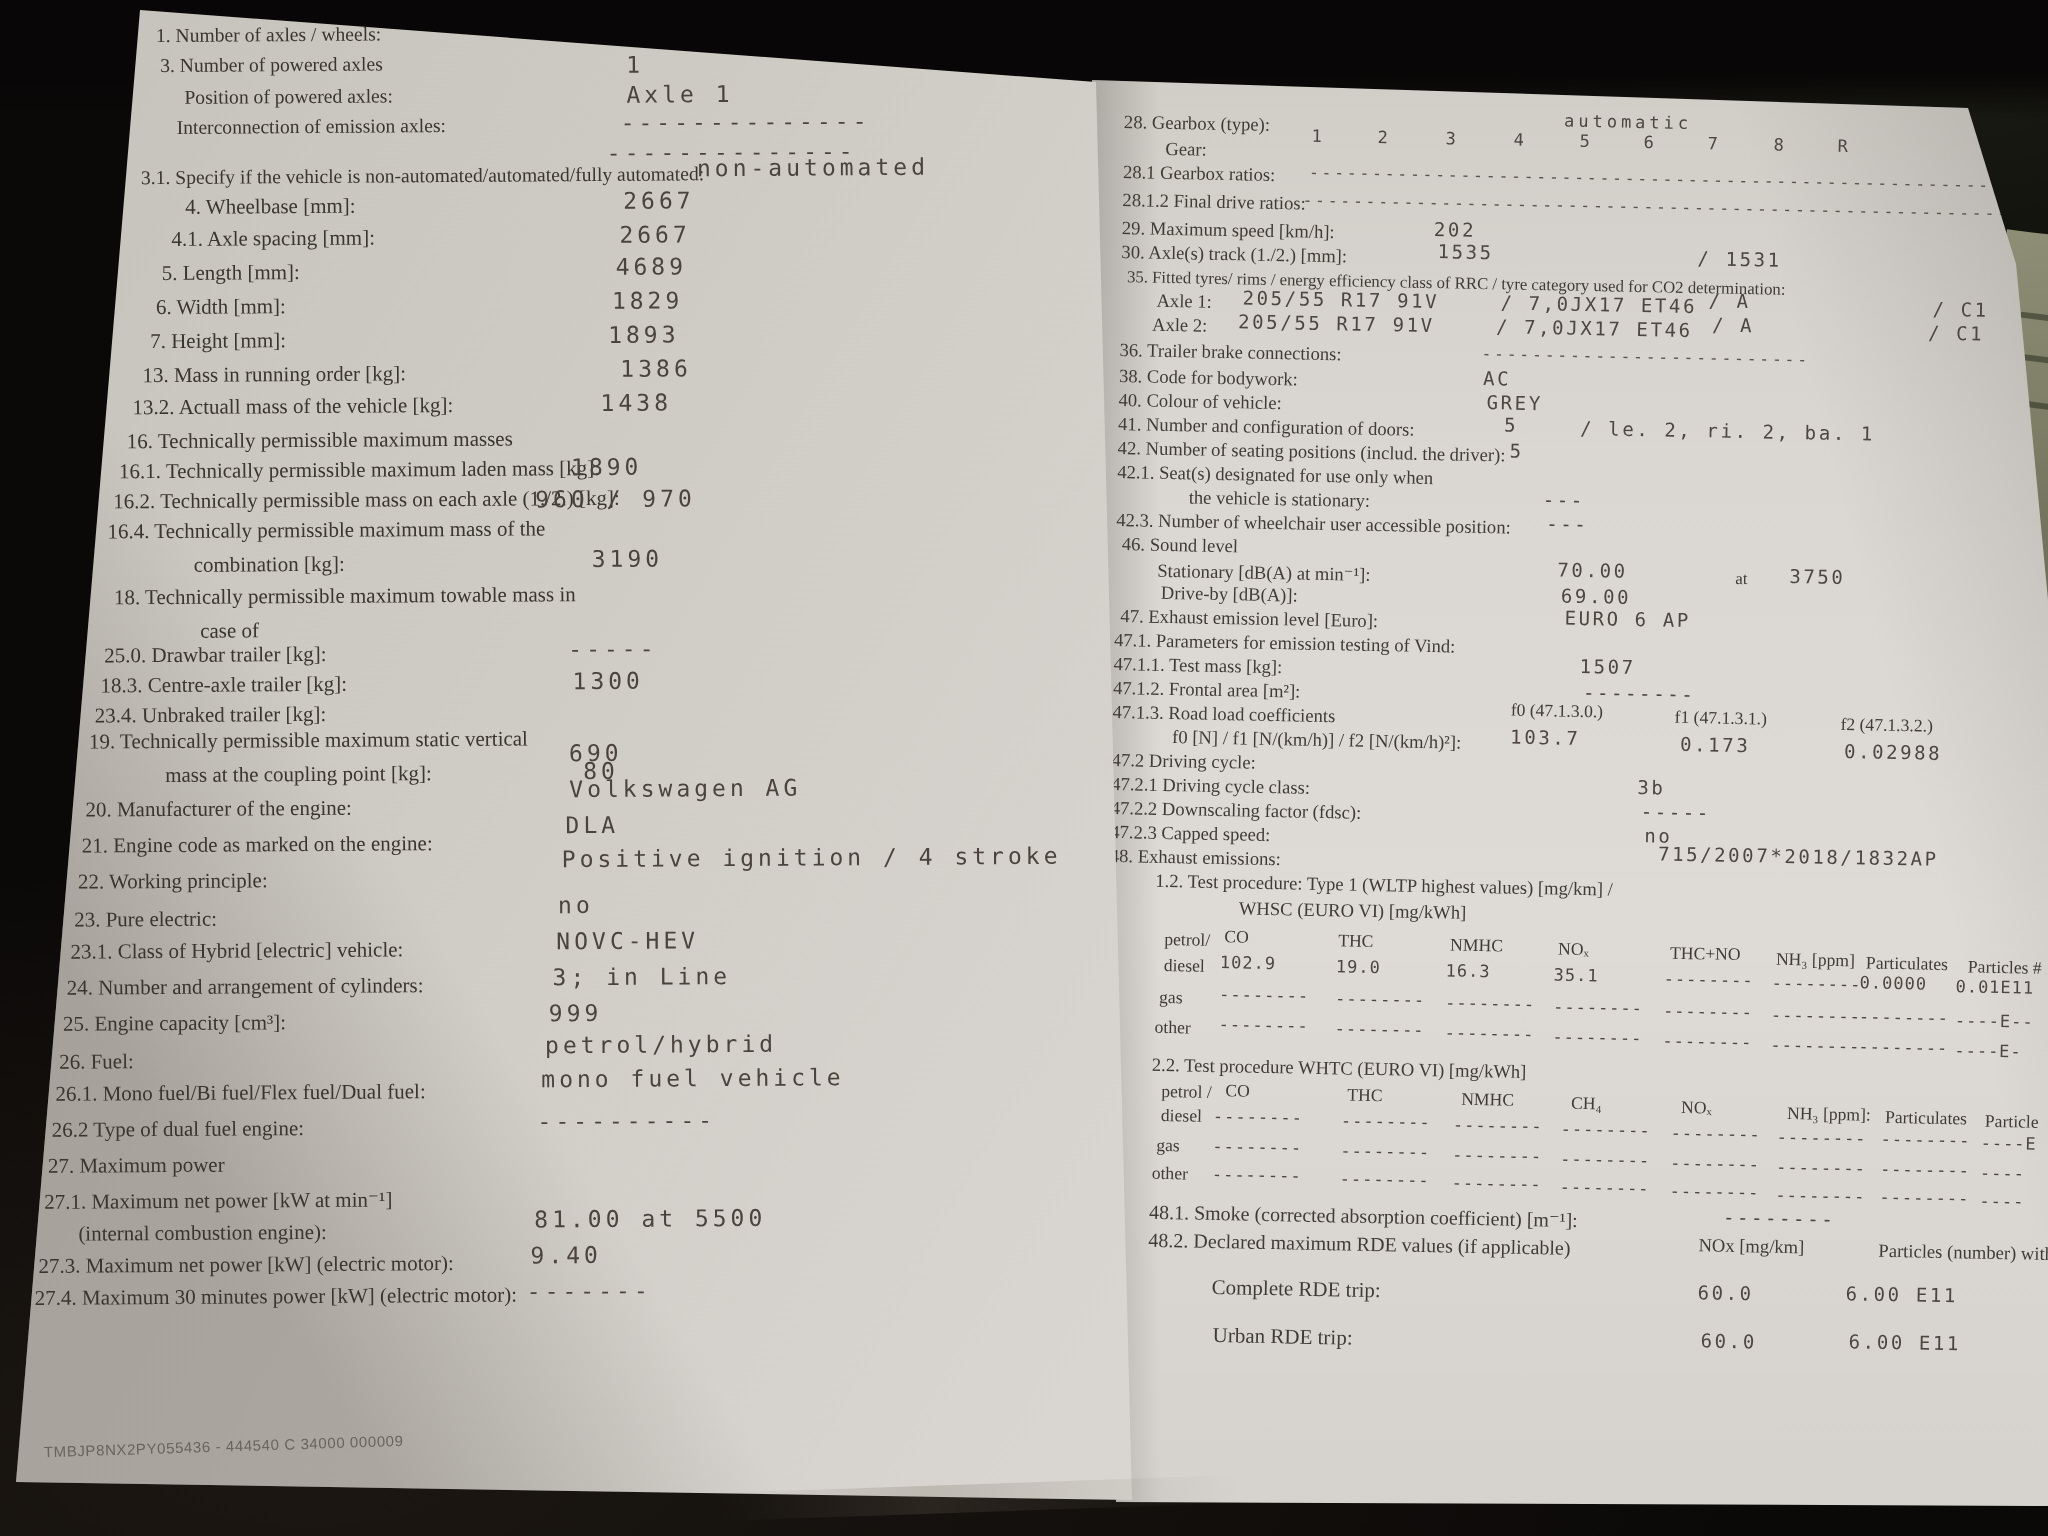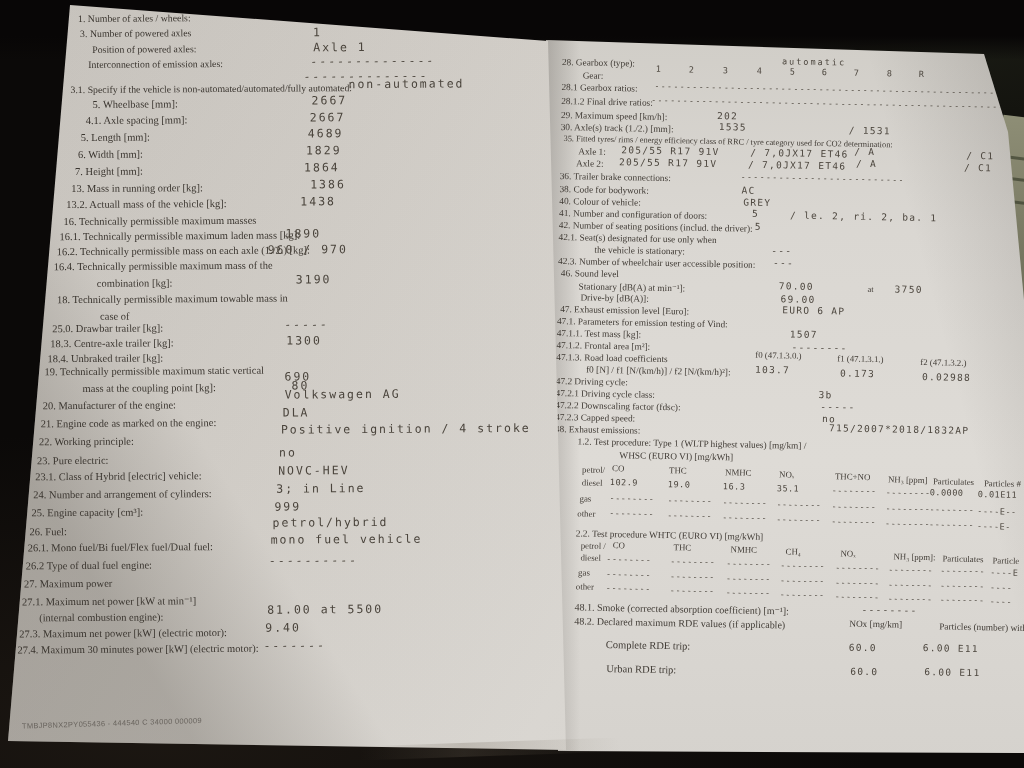--- a/index.html
+++ b/index.html
@@ -235,49 +235,49 @@
       <span class="mono" style="left:312px;top:11px">2/4</span>
       <span class="lab s9" style="left:80px;top:28px">3. Number of powered axles</span>
       <span class="mono" style="left:313px;top:27px">1</span>
       <span class="lab s9" style="left:92px;top:44px">Position of powered axles:</span>
       <span class="mono" style="left:313px;top:42px">Axle 1</span>
       <span class="lab s9" style="left:88px;top:59px">Interconnection of emission axles:</span>
       <span class="mono" style="left:310px;top:56px">--------------</span>
       <span class="mono" style="left:303px;top:71px">--------------</span>
       <span class="lab s9" style="left:70px;top:84px">3.1. Specify if the vehicle is non-automated/automated/fully automated:</span>
       <span class="mono" style="left:348px;top:79px">non-automated</span>
-      <span class="lab" style="left:92px;top:99px">5. Wheelbase [mm]:</span>
+      <span class="lab" style="left:92px;top:99px">4. Wheelbase [mm]:</span>
       <span class="mono" style="left:311px;top:95px">2667</span>
       <span class="lab" style="left:85px;top:115px">4.1. Axle spacing [mm]:</span>
       <span class="mono" style="left:309px;top:112px">2667</span>
       <span class="lab" style="left:80px;top:132px">5. Length [mm]:</span>
       <span class="mono" style="left:307px;top:128px">4689</span>
       <span class="lab" style="left:77px;top:149px">6. Width [mm]:</span>
       <span class="mono" style="left:305px;top:145px">1829</span>
       <span class="lab" style="left:74px;top:166px">7. Height [mm]:</span>
-      <span class="mono" style="left:303px;top:162px">1864</span>
+      <span class="mono" style="left:303px;top:162px">1893</span>
       <span class="lab" style="left:70px;top:183px">13. Mass in running order [kg]:</span>
       <span class="mono" style="left:309px;top:179px">1386</span>
       <span class="lab" style="left:65px;top:199px">13.2. Actuall mass of the vehicle [kg]:</span>
       <span class="mono" style="left:299px;top:196px">1438</span>
       <span class="lab" style="left:62px;top:216px">16. Technically permissible maximum masses</span>
       <span class="lab" style="left:58px;top:231px">16.1. Technically permissible maximum laden mass [kg]:</span>
       <span class="mono" style="left:284px;top:228px">1890</span>
       <span class="lab" style="left:55px;top:246px">16.2. Technically permissible mass on each axle (1./2.) [kg]:</span>
       <span class="mono" style="left:266px;top:244px">960  / 970</span>
       <span class="lab" style="left:52px;top:261px">16.4. Technically permissible maximum mass of the</span>
       <span class="lab" style="left:95px;top:278px">combination [kg]:</span>
       <span class="mono" style="left:294px;top:274px">3190</span>
       <span class="lab" style="left:55px;top:294px">18. Technically permissible maximum towable mass in</span>
       <span class="lab" style="left:98px;top:311px">case of</span>
       <span class="lab" style="left:50px;top:323px">25.0. Drawbar trailer [kg]:</span>
       <span class="mono" style="left:282px;top:319px">-----</span>
       <span class="lab" style="left:48px;top:338px">18.3. Centre-axle trailer [kg]:</span>
       <span class="mono" style="left:284px;top:335px">1300</span>
-      <span class="lab" style="left:45px;top:353px">18.4. Unbraked trailer [kg]:</span>
+      <span class="lab" style="left:45px;top:353px">23.4. Unbraked trailer [kg]:</span>
       <span class="mono" style="left:282px;top:371px">690</span>
       <span class="lab" style="left:42px;top:366px">19. Technically permissible maximum static vertical</span>
       <span class="lab" style="left:80px;top:383px">mass at the coupling point [kg]:</span>
       <span class="mono" style="left:289px;top:380px">80</span>
       <span class="lab" style="left:40px;top:400px">20. Manufacturer of the engine:</span>
       <span class="mono" style="left:282px;top:389px">Volkswagen AG</span>
       <span class="lab" style="left:38px;top:418px">21. Engine code as marked on the engine:</span>
       <span class="mono" style="left:280px;top:407px">DLA</span>
       <span class="lab" style="left:36px;top:436px">22. Working principle:</span>
       <span class="mono" style="left:278px;top:424px">Positive ignition / 4 stroke</span>

